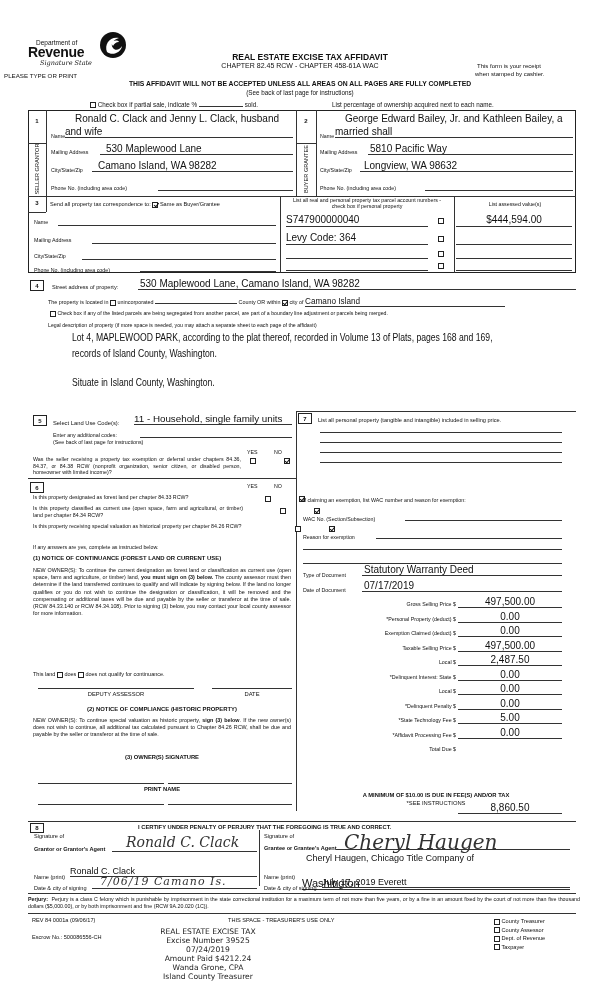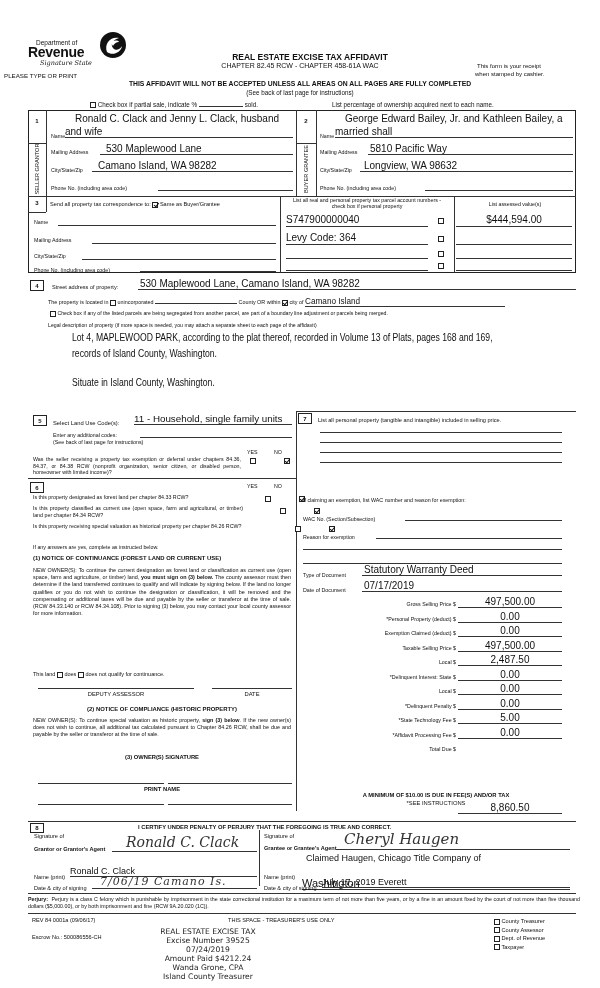--- a/index.html
+++ b/index.html
@@ -308,23 +308,23 @@
   <span class="abs sig" style="left:14px; top:-2px; font-size:14px; white-space:nowrap;">Ronald C. Clack</span>
 </div>
 <div class="abs tiny" style="left:34px; top:874px; font-size:5.6px;">Name (print)</div>
 <div class="abs hand ul" style="left:70px; top:866px; width:187px; font-size:9px;">Ronald C. Clack</div>
 <div class="abs tiny" style="left:34px; top:885px; font-size:5.6px;">Date &amp; city of signing</div>
 <div class="abs ul sig" style="left:92px; top:875px; width:165px; font-size:11px; letter-spacing:1px; white-space:nowrap; padding-left:8px;">7/06/19  Camano Is.</div>
 
 <div class="abs tiny" style="left:264px; top:833px; font-size:5.6px;">Signature of</div>
 <div class="abs tiny bold" style="left:264px; top:845px; font-size:5.6px;">Grantee or Grantee's Agent</div>
 <div class="abs ul" style="left:336px; top:834px; width:234px; height:16px;">
-  <span class="abs sig" style="left:8px; top:-4px; font-size:15px; white-space:nowrap;">Cheryl Haugen</span>
-</div>
-<div class="abs hand" style="left:306px; top:853px; font-size:9px; white-space:nowrap;">Claimed Haugen, Chicago Title Company of</div>
+  <span class="abs sig" style="left:8px; top:-4px; font-size:20px; white-space:nowrap;">Cheryl Haugen</span>
+</div>
+<div class="abs hand" style="left:306px; top:853px; font-size:9px; white-space:nowrap;">Cheryl Haugen, Chicago Title Company of</div>
 <div class="abs tiny" style="left:264px; top:874px; font-size:5.6px;">Name (print)</div>
 <div class="abs hand ul" style="left:302px; top:877px; width:268px; font-size:11px;">Washington</div>
 <div class="abs tiny" style="left:264px; top:885px; font-size:5.6px;">Date &amp; city of signing</div>
 <div class="abs hand ul" style="left:322px; top:877px; width:248px; font-size:9px;">July 17, 2019 Everett</div>
 
 
 <div class="hline" style="left:28px; top:893px; width:548px;"></div>
 <div class="abs para" style="left:28px; top:896px; width:552px; font-size:5.3px; line-height:7px;">
   <b>Perjury:</b>&nbsp;
   <span>Perjury is a class C felony which is punishable by imprisonment in the state correctional institution for a maximum term of not more than five years, or by a fine in an amount fixed by the court of not more than five thousand dollars ($5,000.00), or by both imprisonment and fine (RCW 9A.20.020 (1C)).</span>

